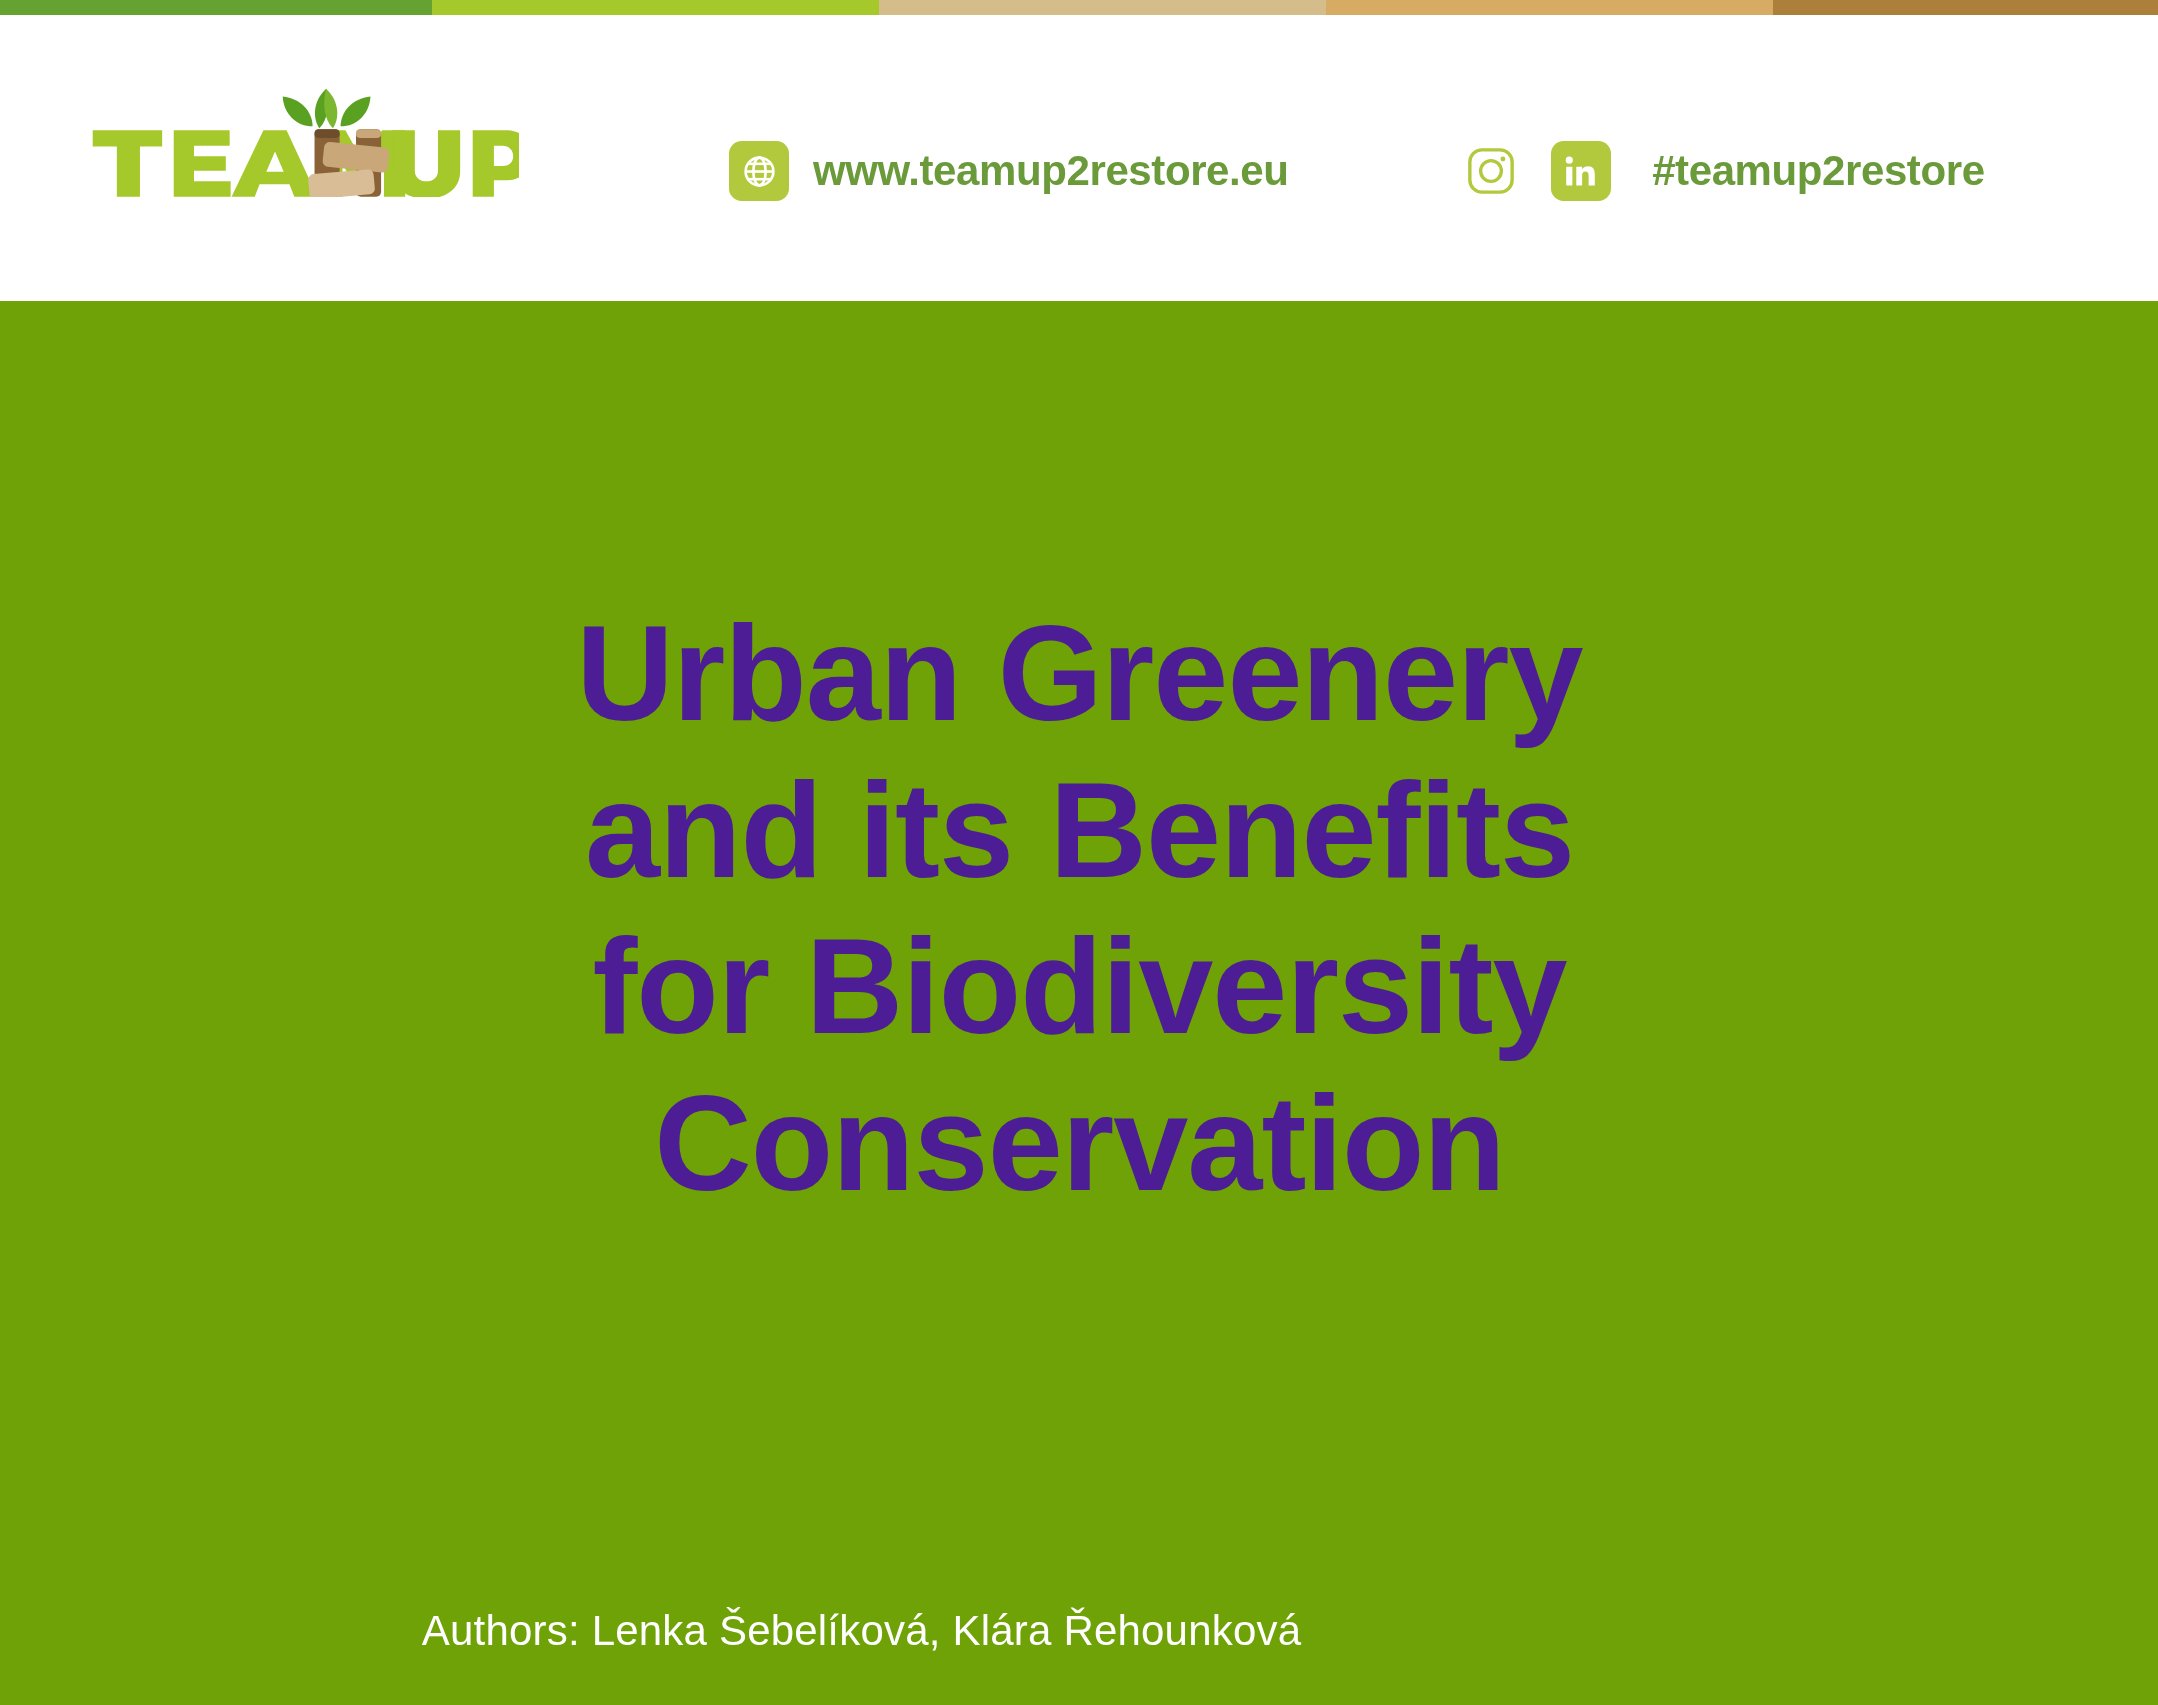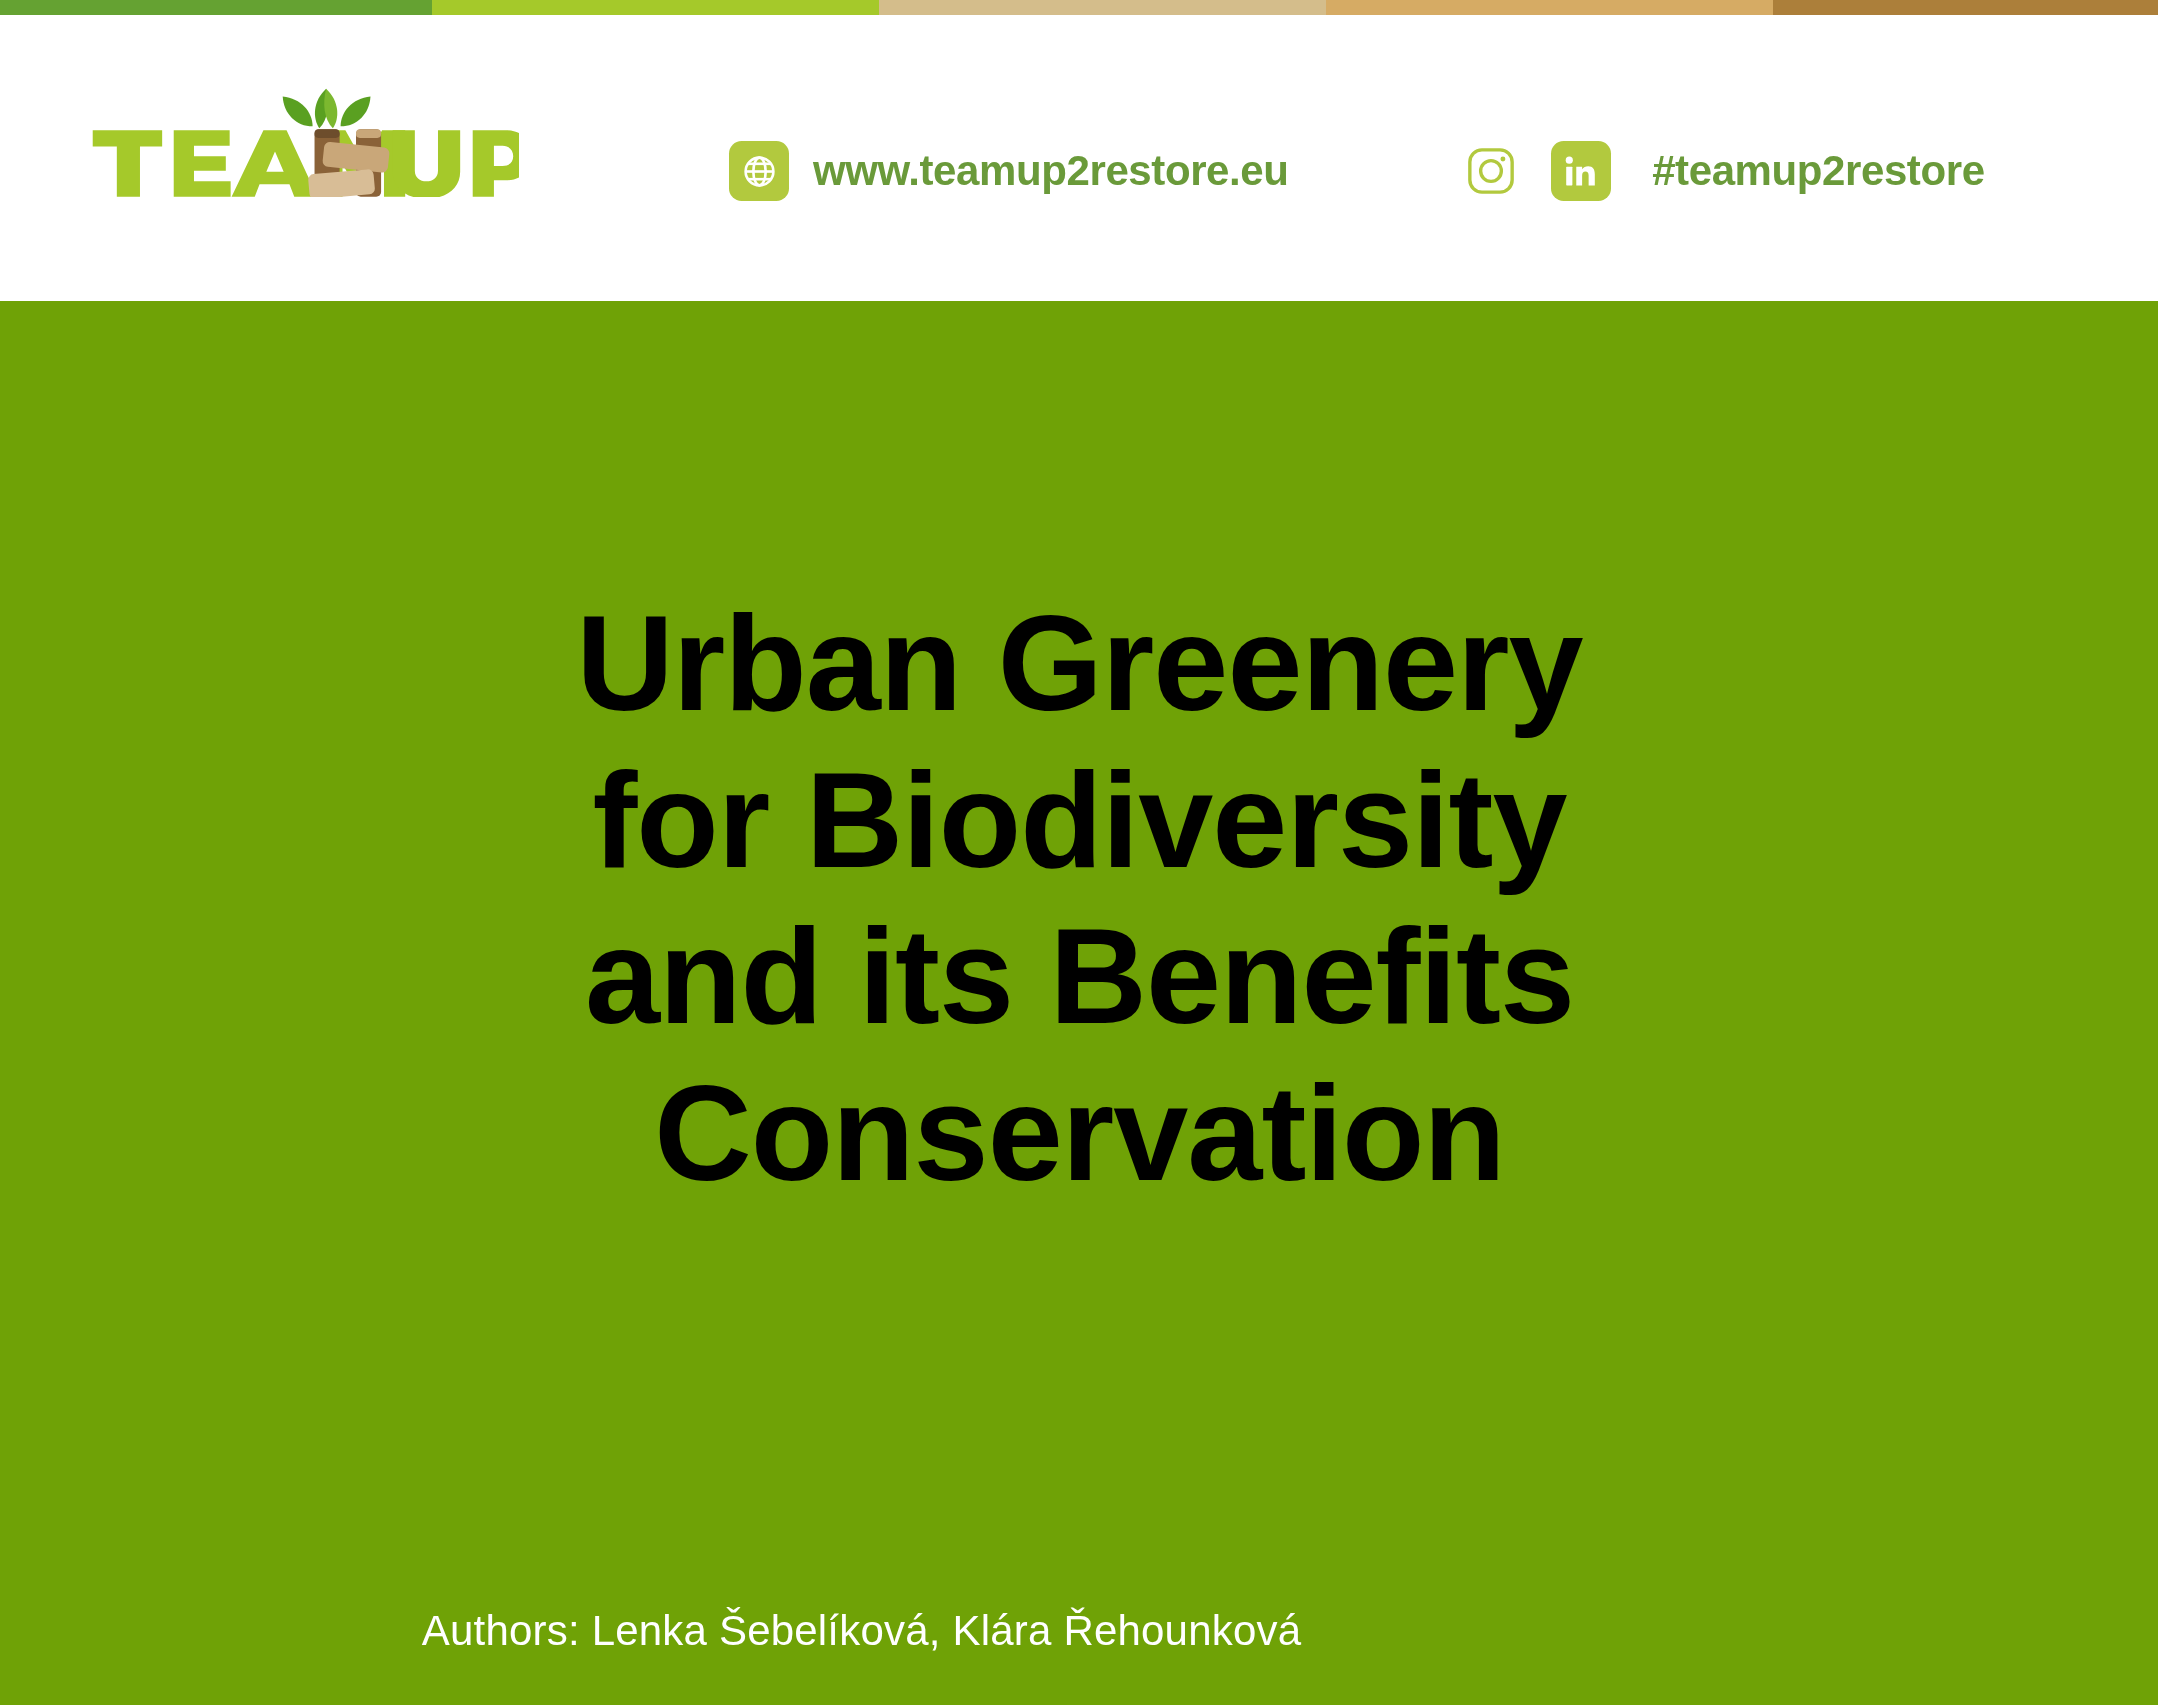--- a/index.html
+++ b/index.html
@@ -90,25 +90,25 @@
   .body-panel {
     position:absolute;
     top:301px; left:0;
     width:2159px;
     height:1404px;
     background:#6fa206;
   }
 
   .title {
     position:absolute;
-    top:285px;
+    top:295px;
     left:0;
     width:2159px;
     text-align:center;
-    color:#000000;
+    color:#4c1d95;
     font-size:135px;
     font-weight:bold;
     line-height:1.16;
     letter-spacing:-1px;
     padding:0 319px;
   }
   .title .line { display:block; }
 
   .authors {
     position:absolute;
@@ -201,22 +201,22 @@
         <span class="contact-text tag">#teamup2restore</span>
       </div>
 
     </div>
   </div>
 
   <div class="body-panel">
 
     <h1 class="title">
       <span class="line">Urban Greenery</span>
+      <span class="line">and its Benefits</span>
       <span class="line">for Biodiversity</span>
-      <span class="line">and its Benefits</span>
       <span class="line">Conservation</span>
     </h1>
 
     <div class="authors">Authors: Lenka Šebelíková, Klára Řehounková</div>
 
   </div>
 
 </div>
 
 

